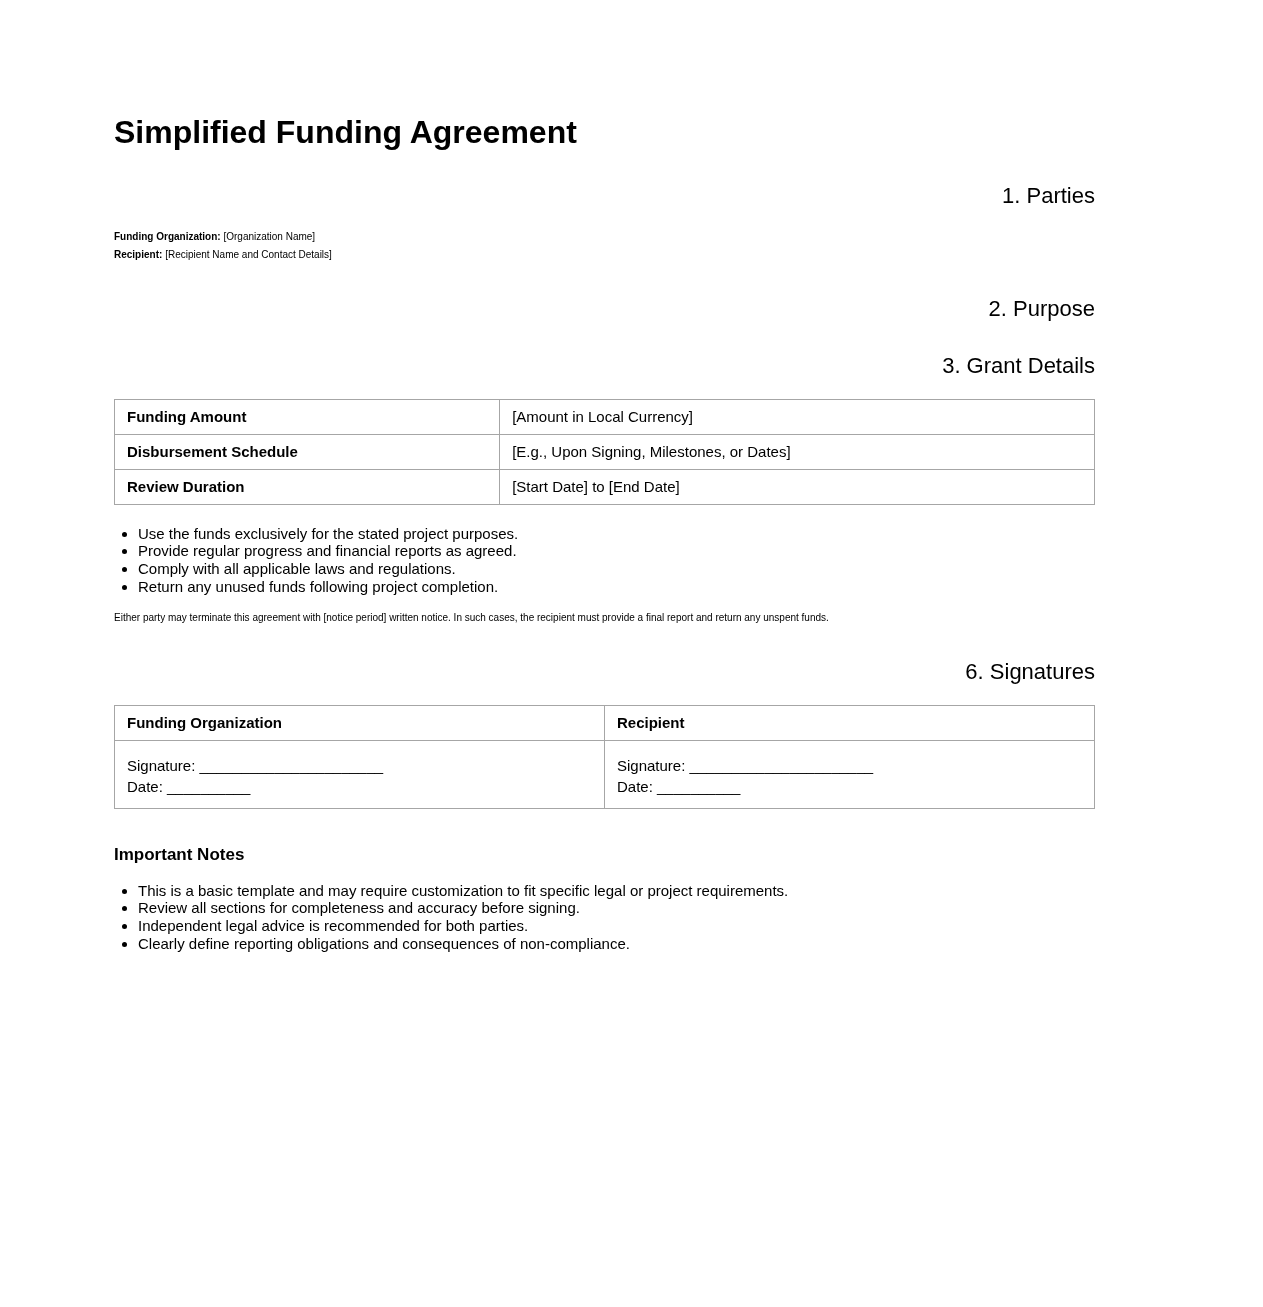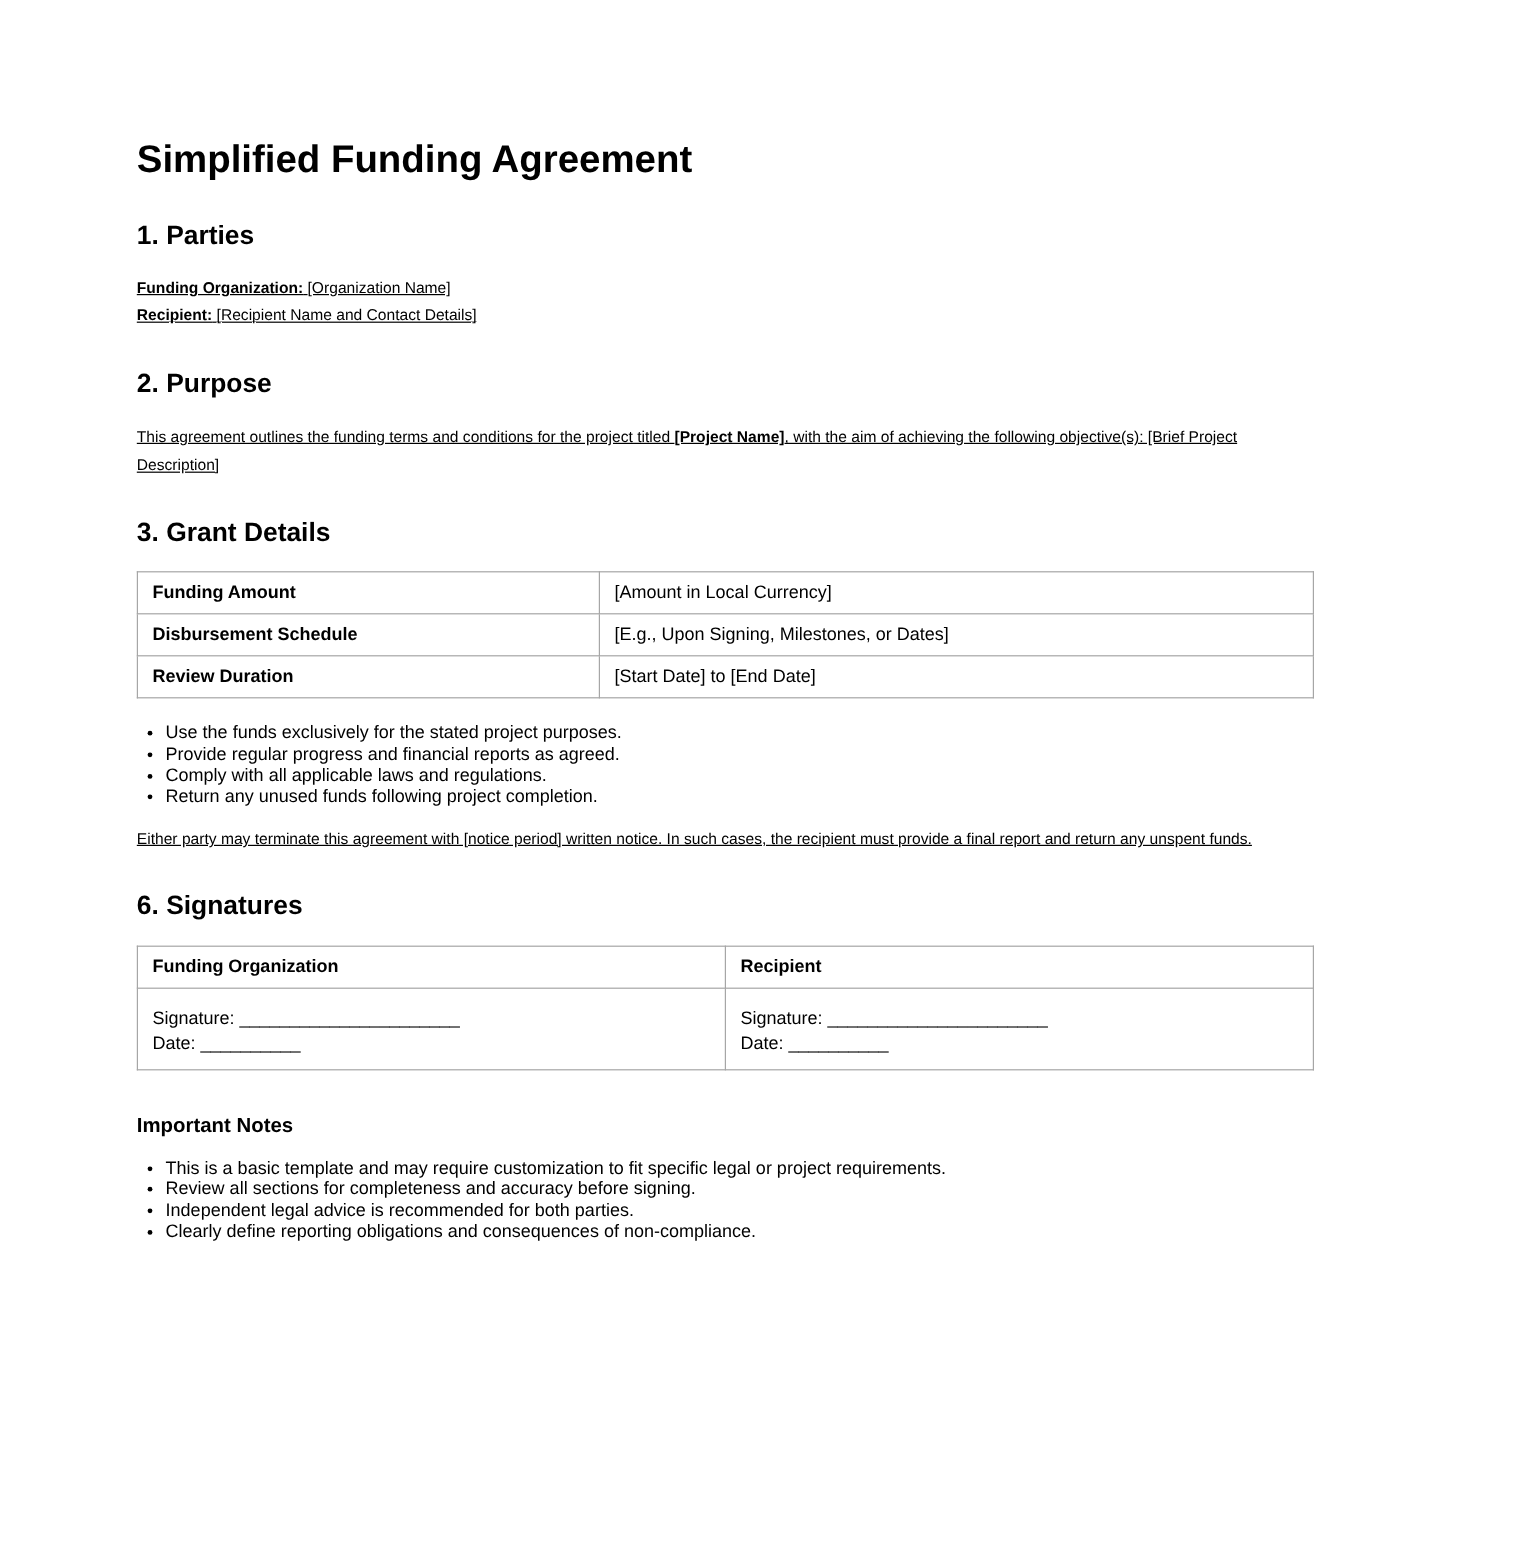--- a/index.html
+++ b/index.html
@@ -18,34 +18,34 @@
   }
   h1 {
     font-size: 32px;
     line-height: 1.15;
     font-weight: bold;
     margin: 14px 0 22px 0;
   }
   h2 {
     font-size: 22px;
     line-height: 1.15;
-    font-weight: bold;
-    margin: 32px 0 20px 0;
+    font-weight: normal;
+    margin: 32px 0 20px 16px;
+    text-align: right;
   }
   h3 {
     font-size: 17px;
     line-height: 1.2;
     font-weight: bold;
     margin: 36px 0 16px 0;
   }
   p {
-    font-size: 13px;
+    font-size: 10px;
     line-height: 1.8;
     margin: 14px 0;
-    text-decoration: underline;
   }
   strong { font-weight: bold; }
   table {
     border-collapse: collapse;
     width: 100%;
     margin: 14px 0 20px 0;
     font-size: 15px;
   }
   td, th {
     border: 1px solid #a6a6a6;
@@ -83,21 +83,20 @@
   <h2>1. Parties</h2>
   <p>
     <strong>Funding Organization:</strong>
     <span>[Organization Name]</span>
     <br>
     <strong>Recipient:</strong>
     <span>[Recipient Name and Contact Details]</span>
   </p>
 
   <h2>2. Purpose</h2>
-  <p><span>This agreement outlines the funding terms and conditions for the project titled </span><strong>[Project Name]</strong><span>, with the aim of achieving the following objective(s): [Brief Project Description]</span></p>
 
   <h2>3. Grant Details</h2>
   <table class="grant-table">
     <tbody>
       <tr>
         <td class="label-cell">Funding Amount</td>
         <td>[Amount in Local Currency]</td>
       </tr>
       <tr>
         <td class="label-cell">Disbursement Schedule</td>

